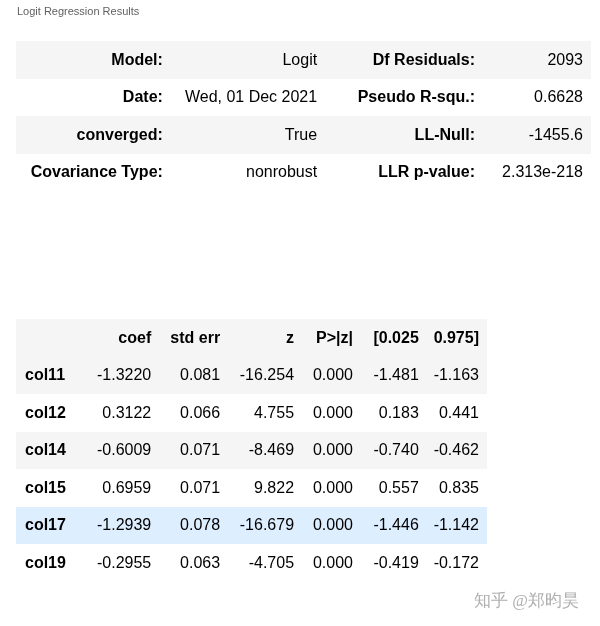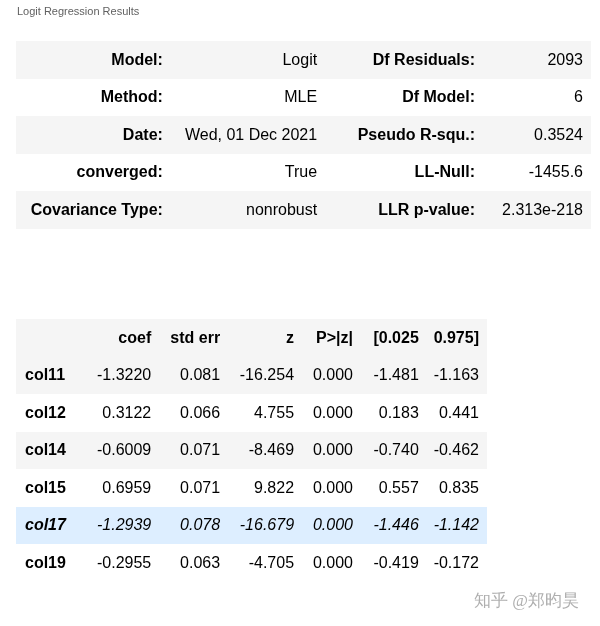--- a/index.html
+++ b/index.html
@@ -10,21 +10,21 @@
   td, th { padding:0; height:37.5px; white-space:nowrap; text-align:right; }
   #summary { left:16px; top:41px; width:575px; }
   #summary tr:nth-child(odd) { background:#f5f5f5; }
   #summary th { font-weight:bold; }
   #summary .c1 { width:148px; }
   #summary .c2 { width:156px; }
   #summary .c3 { width:161px; }
   #summary .c4 { width:110px; padding-right:8px; }
   #coefs { left:16px; top:319px; width:471px; }
   #coefs tr:nth-child(odd) { background:#f5f5f5; }
-  #coefs tr.hl { background:#ddeeff !important;font-style:italic; }
+  #coefs tr.hl { background:#ddeeff !important; }
   #coefs th { font-weight:bold; }
   #coefs .n { width:53px; text-align:left; padding-left:9px; }
   #coefs .v1 { width:75px; }
   #coefs .v2 { width:70px; }
   #coefs .v3 { width:75px; }
   #coefs .v4 { width:60px; }
   #coefs .v5 { width:67px;text-align:right; }
   #coefs .v6 { width:61px; padding-right:8px; }
   .watermark { position:absolute; left:474px; top:589px; font-size:17px; color:rgba(160,160,160,0.85);
                font-family:Liberation Serif, serif; }
@@ -36,30 +36,24 @@
 
 <table id="summary">
   <tbody>
     <tr>
       <th class="c1">Model:</th>
       <td class="c2">Logit</td>
       <th class="c3">Df Residuals:</th>
       <td class="c4">2093</td>
     </tr>
     <tr>
-      <th class="c1">Method:</th>
-      <td class="c2">MLE</td>
-      <th class="c3">Df Model:</th>
-      <td class="c4">6</td>
-    </tr>
-    <tr>
       <th class="c1">Date:</th>
       <td class="c2">Wed, 01 Dec 2021</td>
       <th class="c3">Pseudo R-squ.:</th>
-      <td class="c4">0.3524</td>
+      <td class="c4">0.6628</td>
     </tr>
     <tr>
       <th class="c1">converged:</th>
       <td class="c2">True</td>
       <th class="c3">LL-Null:</th>
       <td class="c4">-1455.6</td>
     </tr>
     <tr>
       <th class="c1">Covariance Type:</th>
       <td class="c2">nonrobust</td>

